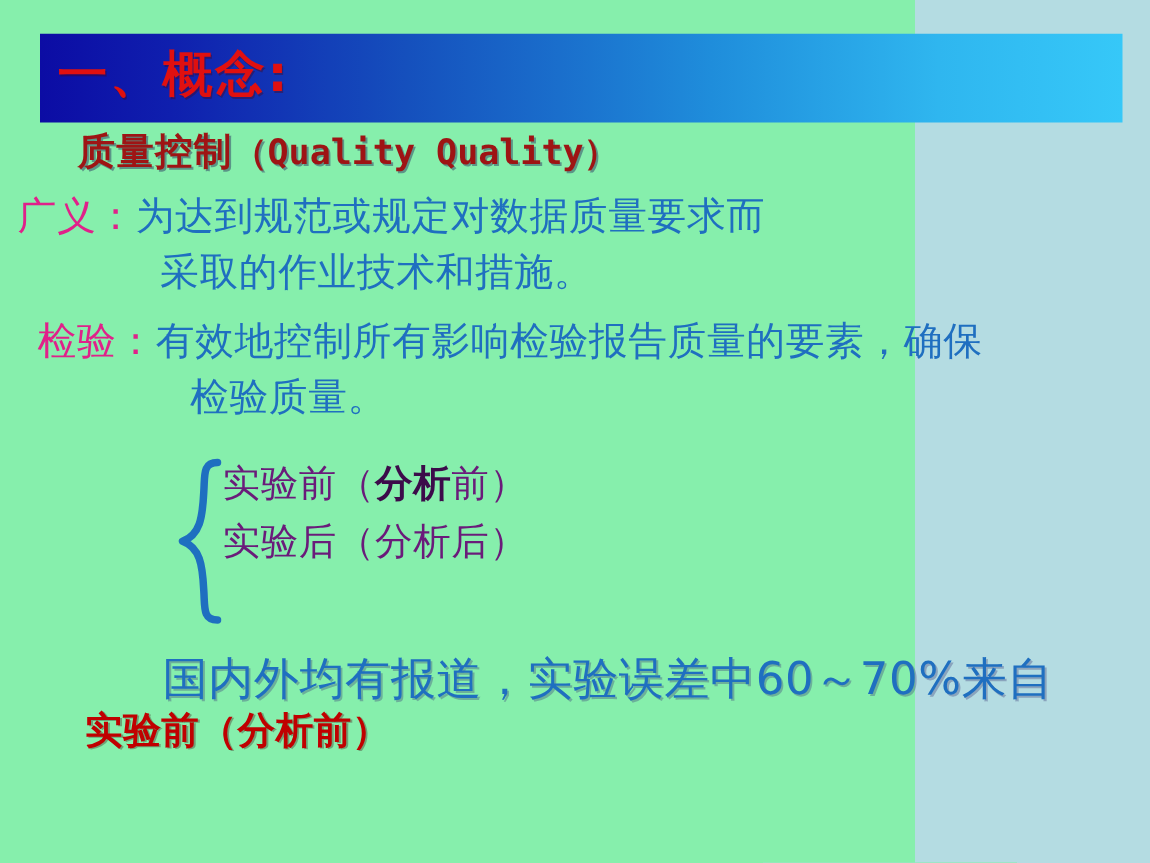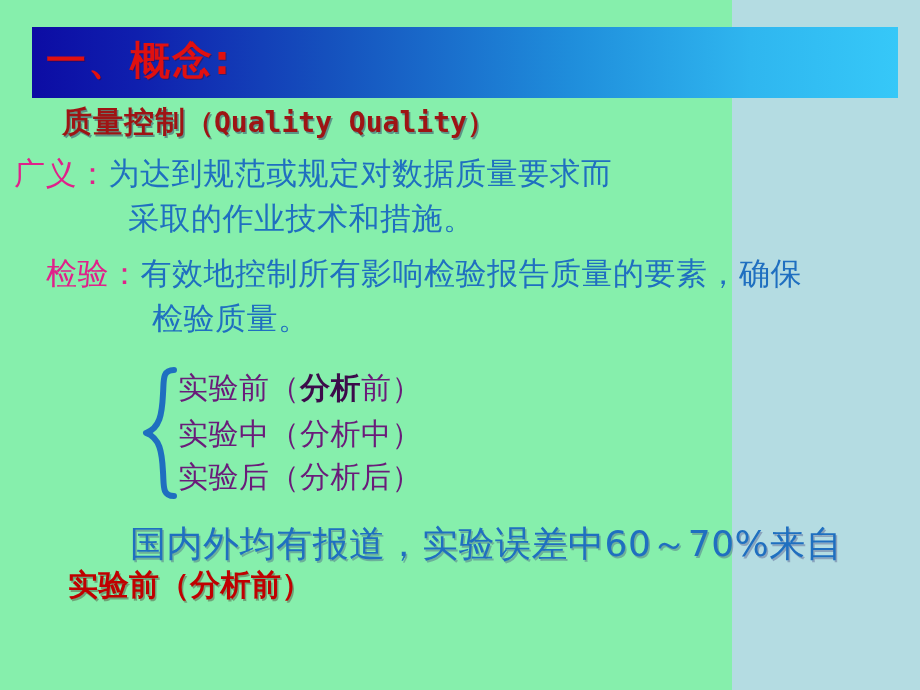--- a/index.html
+++ b/index.html
@@ -76,21 +76,21 @@
     letter-spacing: 0px;
   }
 
   
   .def-row {
     position: absolute;
     font-size: 31px;
     letter-spacing: 0.5px;
   }
   .def-row.broad { left: 14px; top: 60px; }
-  .def-row.insp  { left: 30px; top: 160px; margin-left: 16px; }
+  .def-row.insp  { left: 30px; top: 160px; }
 
   .def-label {
     color: #e0218a;
     font-weight: 500;
   }
   .def-text {
     color: #1f6fc0;
   }
   .def-cont {
     position: absolute;
@@ -183,23 +183,20 @@
 
     <div class="brace-group">
       <svg class="brace-svg" width="48" height="135" viewBox="0 0 48 135">
         <path d="M 34 4 C 22 4, 24 14, 23 28 C 22 48, 20 62, 6 67 C 20 72, 22 86, 23 106 C 24 120, 22 130, 34 130" fill="none" stroke="#1f6fc0" stroke-width="6" stroke-linecap="round" stroke-linejoin="round"></path>
       </svg>
       <div class="phase-list">
         <div class="phase-line">
           <span>实验前（</span><span class="emph">分析</span><span>前）</span>
         </div>
         <div class="phase-line">
-          <span>实验中（</span><span>分析中）</span>
-        </div>
-        <div class="phase-line">
           <span>实验后（</span><span>分析后）</span>
         </div>
       </div>
     </div>
 
     <div class="conclusion line">国内外均有报道，实验误差中60～70%来自</div>
     <div class="conclusion-red line">实验前（分析前）</div>
 
   </div>
 </div>

